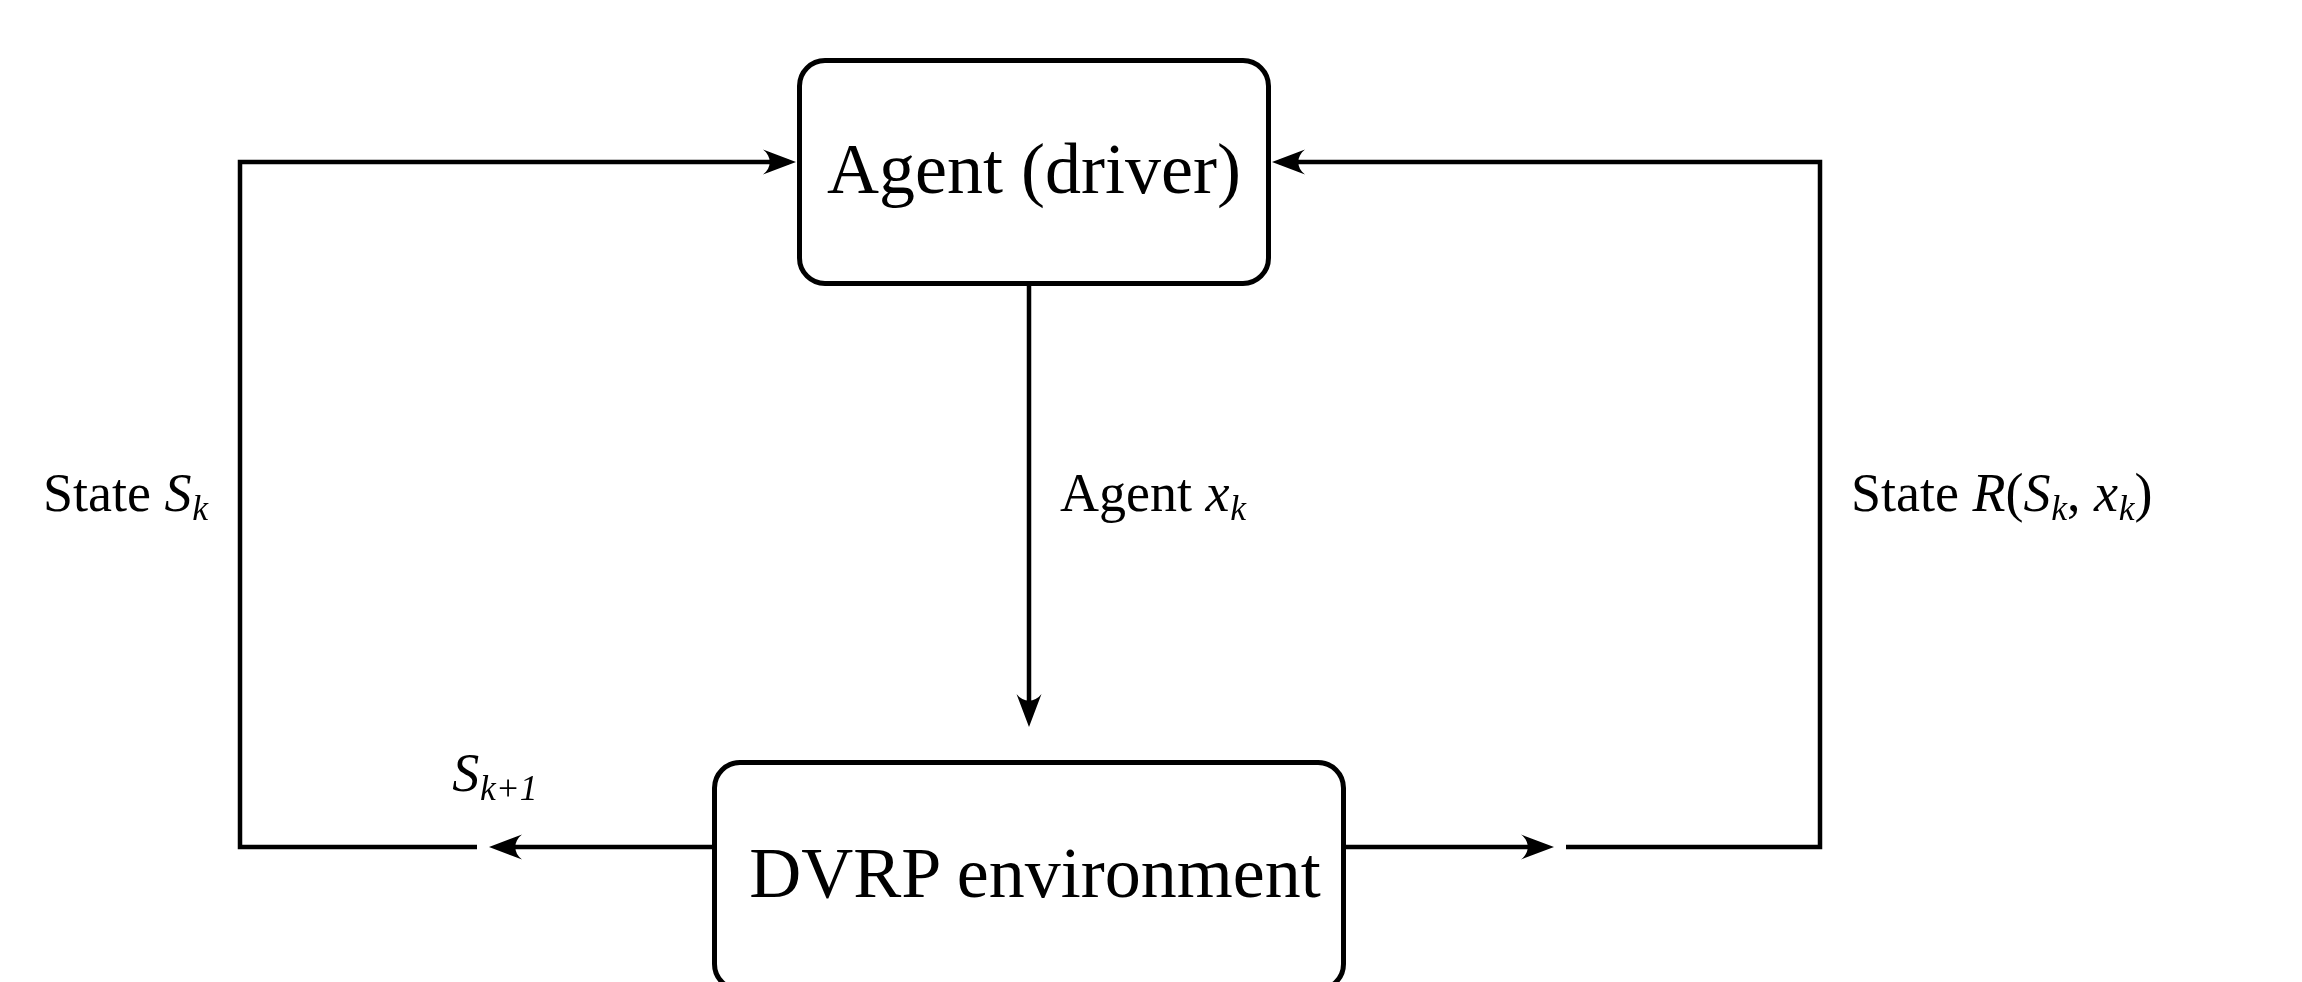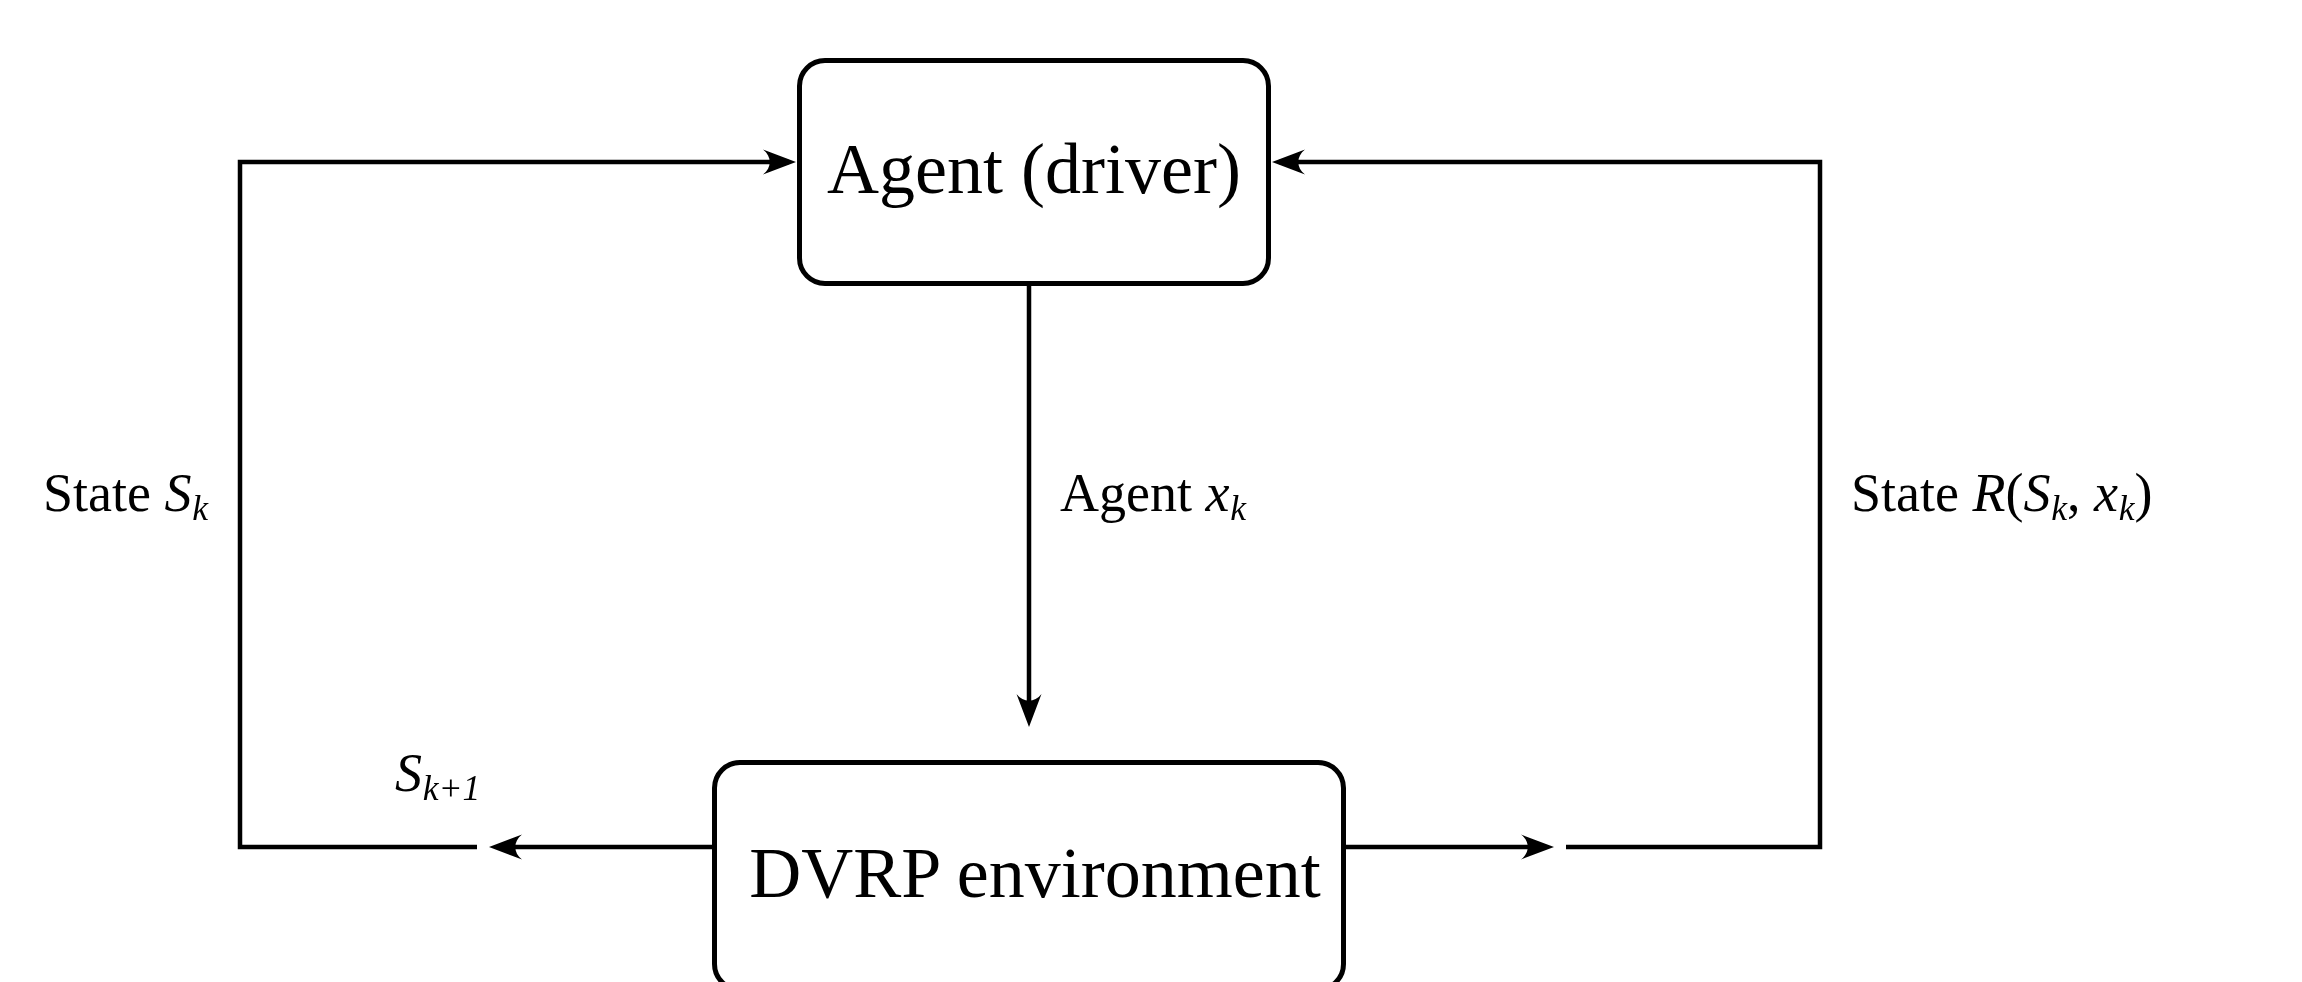--- a/index.html
+++ b/index.html
@@ -70,20 +70,21 @@
     top: 464px;
   }
   .lbl-reward {
     left: 1851px;
     top: 464px;
   }
   .lbl-next-state {
     left: 395px;
     top: 744px;
     width: 200px;
+    text-align: center;
   }
   .lbl-next-reward {
     left: 1354px;
     top: 744px;
     width: 400px;
     text-align: center;
   }
   .seg-plain { font-style: normal; }
   .seg-var   { font-style: italic; }
   .seg-sub {

